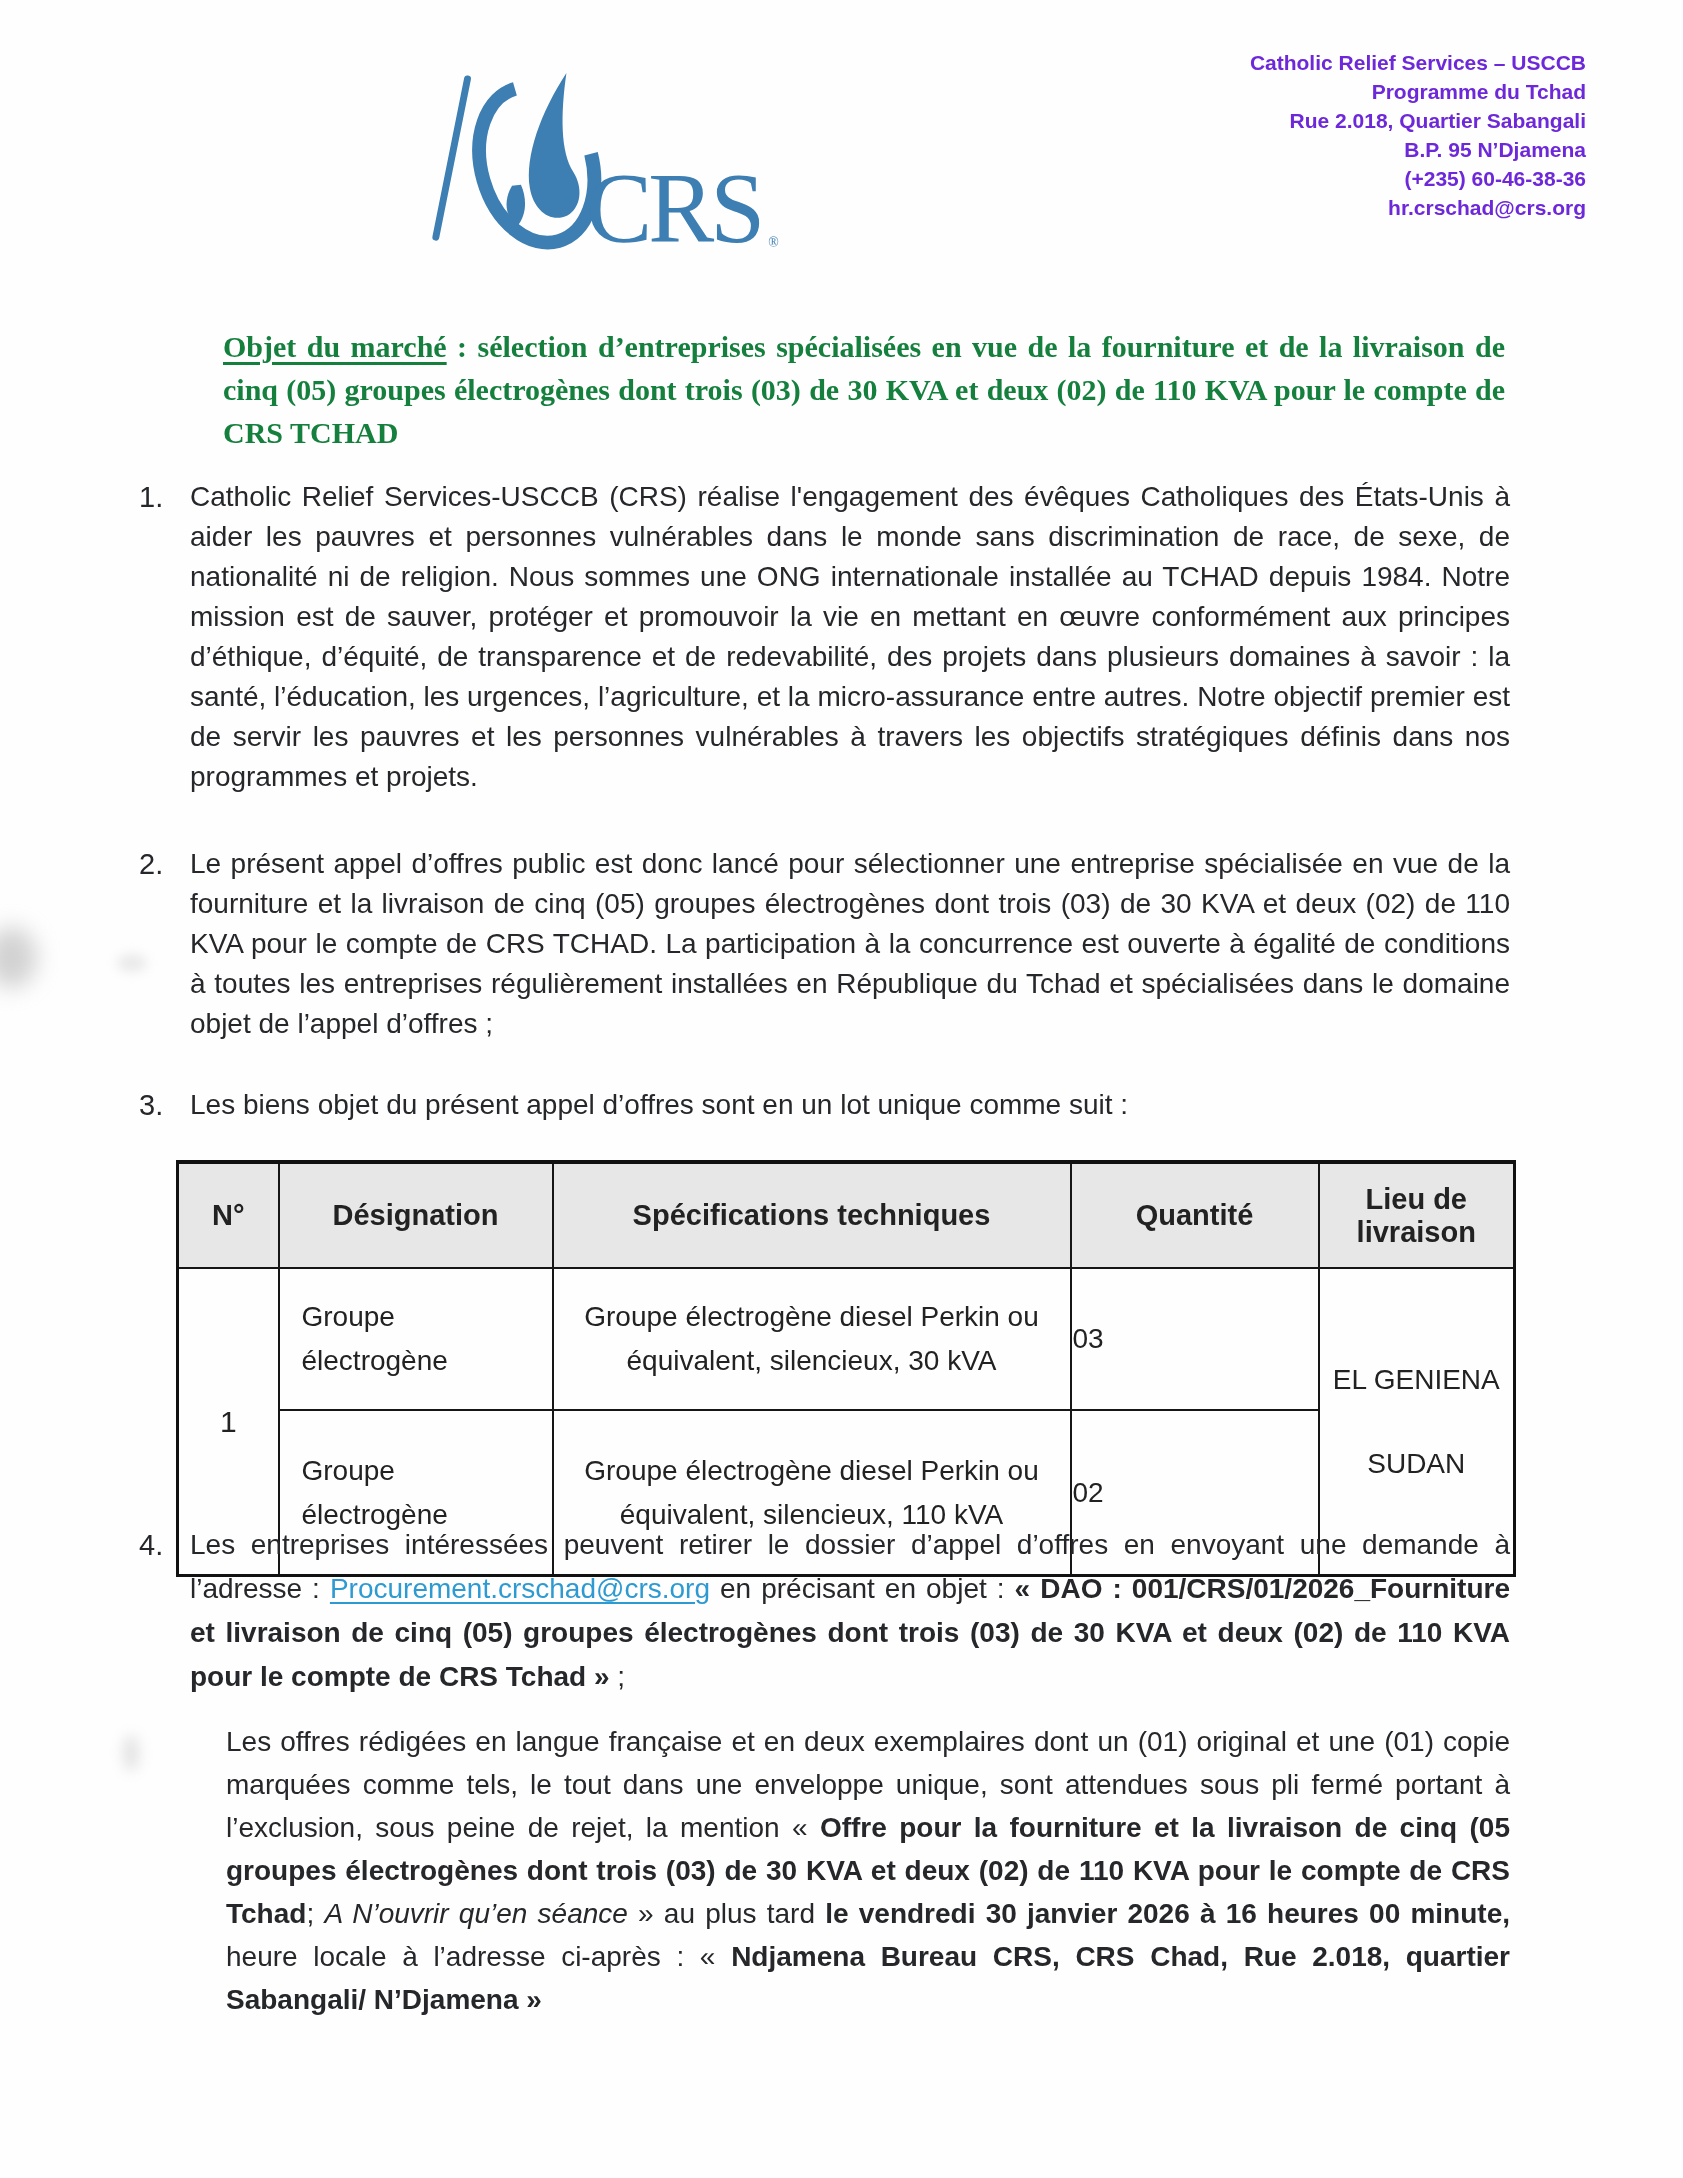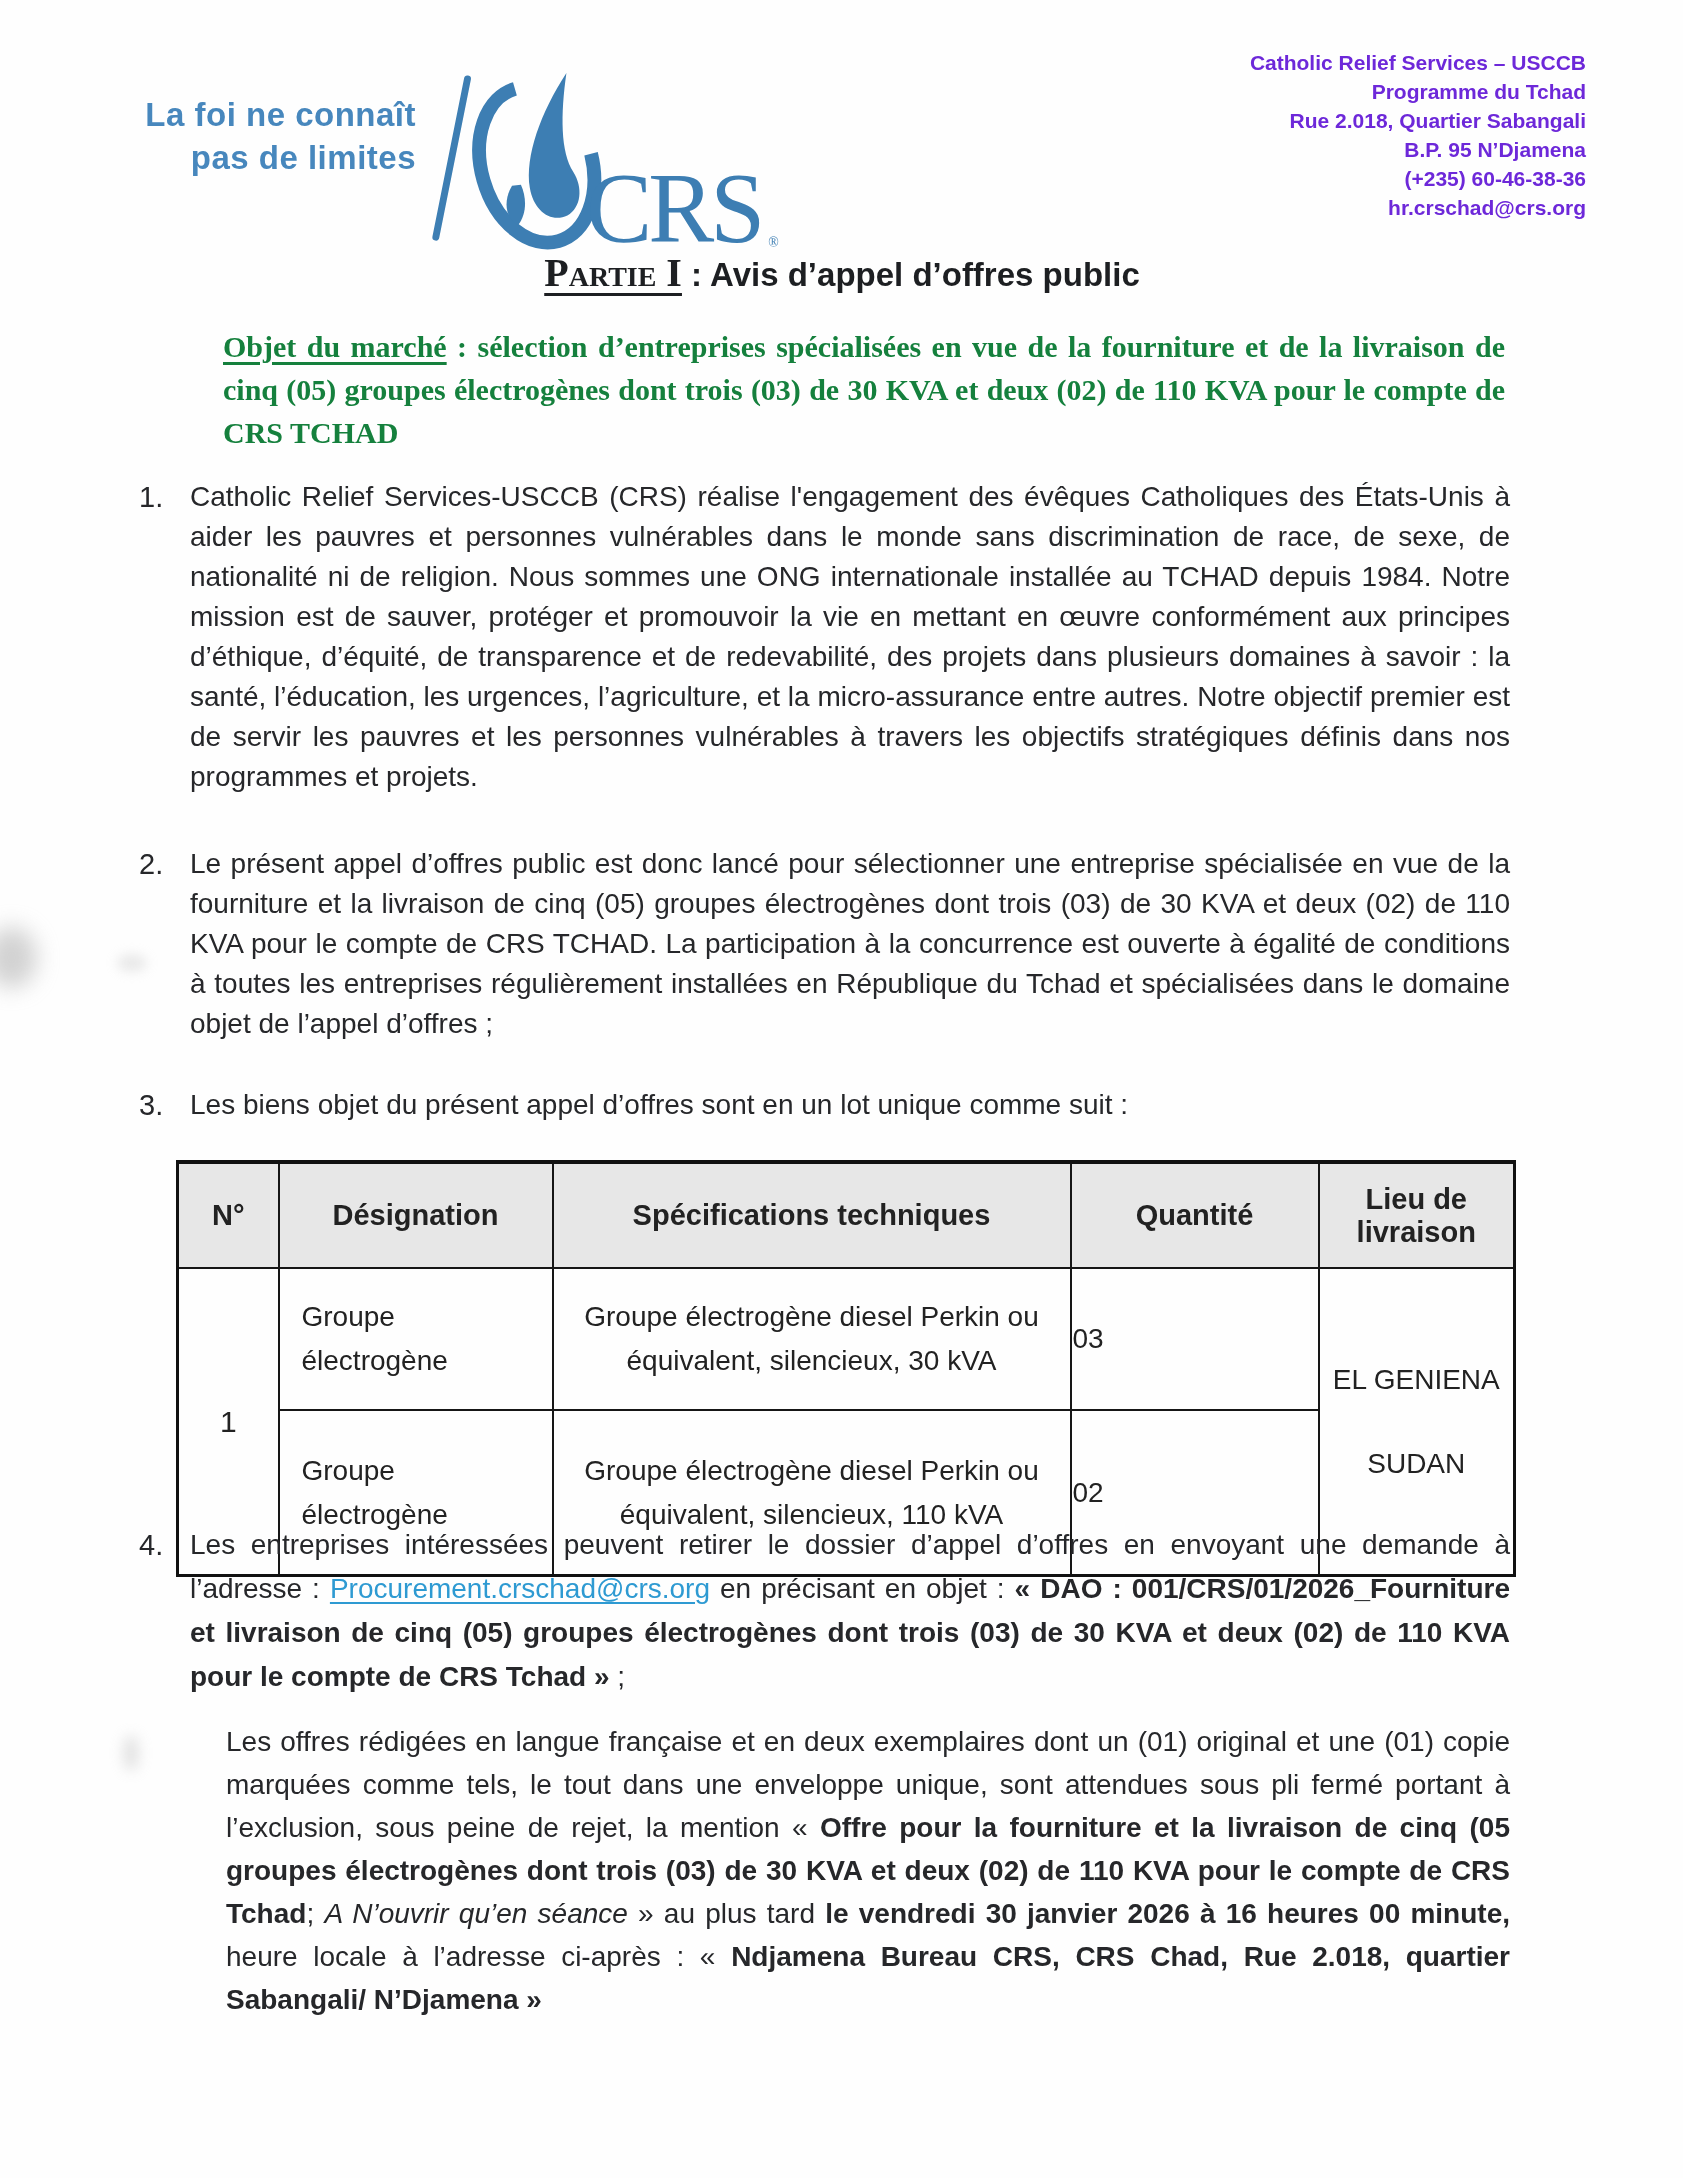--- a/index.html
+++ b/index.html
@@ -90,24 +90,20 @@
   .smudge2{position:absolute;left:123px;top:1735px;width:16px;height:36px;background:#bfbfbf;
     border-radius:50%;filter:blur(7px);opacity:.45;}
   .smudge3{position:absolute;left:117px;top:954px;width:30px;height:18px;background:#c9c9c9;
     border-radius:50%;filter:blur(6px);opacity:.4;}
 </style>
 </head>
 <body>
 
 <div class="page">
 
-  <div class="tagline">
-    <div>La foi ne connaît</div>
-    <div>pas de limites</div>
-  </div>
 
   <div class="logo">
     <svg width="376" height="183" viewBox="0 0 380 185">
       <path d="M52,8 L20,168" stroke="#3d7eb3" stroke-width="7" stroke-linecap="round" fill="none"></path>
       <ellipse cx="122" cy="95" rx="56" ry="80" transform="rotate(-16 122 95)" fill="none" stroke="#3d7eb3" stroke-width="14" pathLength="100" stroke-dasharray="74 26" stroke-dashoffset="-1"></ellipse>
       <path d="M152,2 C126,42 110,86 115,118 C119,142 137,154 153,146 C167,138 169,118 159,102 C146,82 146,44 152,2 Z" fill="#3d7eb3"></path>
       <path d="M97,116 C88,131 90,149 103,156 C112,145 112,128 106,115 Z" fill="#3d7eb3"></path>
       <text x="172" y="172" font-family="Liberation Serif, serif" font-size="100" letter-spacing="-4" fill="#3d7eb3">CRS</text>
       <text x="356" y="178" font-family="Liberation Serif, serif" font-size="14" fill="#3d7eb3">®</text>
     </svg>
@@ -115,23 +111,20 @@
 
   <div class="org">
     <div>Catholic Relief Services – USCCB</div>
     <div>Programme du Tchad</div>
     <div>Rue 2.018, Quartier Sabangali</div>
     <div>B.P. 95 N’Djamena</div>
     <div>(+235) 60-46-38-36</div>
     <div>hr.crschad@crs.org</div>
   </div>
 
-  <div class="title">
-    <span class="title-part">Partie I</span><span class="title-sep"> : </span><span class="title-rest">Avis d’appel d’offres public</span>
-  </div>
 
   <div class="objet"><span class="u">Objet du marché</span><span> :  sélection d’entreprises spécialisées en vue de la fourniture et de la livraison de cinq (05) groupes électrogènes dont trois (03) de 30 KVA et deux (02) de 110 KVA pour le compte de CRS TCHAD</span></div>
 
   <div class="item item1">
     <div class="num">1.</div>
     <div class="itext">Catholic Relief Services-USCCB (CRS) réalise l'engagement des évêques Catholiques des États-Unis à aider les pauvres et personnes vulnérables dans le monde sans discrimination de race, de sexe, de nationalité ni de religion. Nous sommes une ONG internationale installée au TCHAD depuis 1984. Notre mission est de sauver, protéger et promouvoir la vie en mettant en œuvre conformément aux principes d’éthique, d’équité, de transparence et de redevabilité, des projets dans plusieurs domaines à savoir : la santé, l’éducation, les urgences, l’agriculture, et la micro-assurance entre autres. Notre objectif premier est de servir les pauvres et les personnes vulnérables à travers les objectifs stratégiques définis dans nos programmes et projets.</div>
   </div>
 
   <div class="item item2">
     <div class="num">2.</div>

